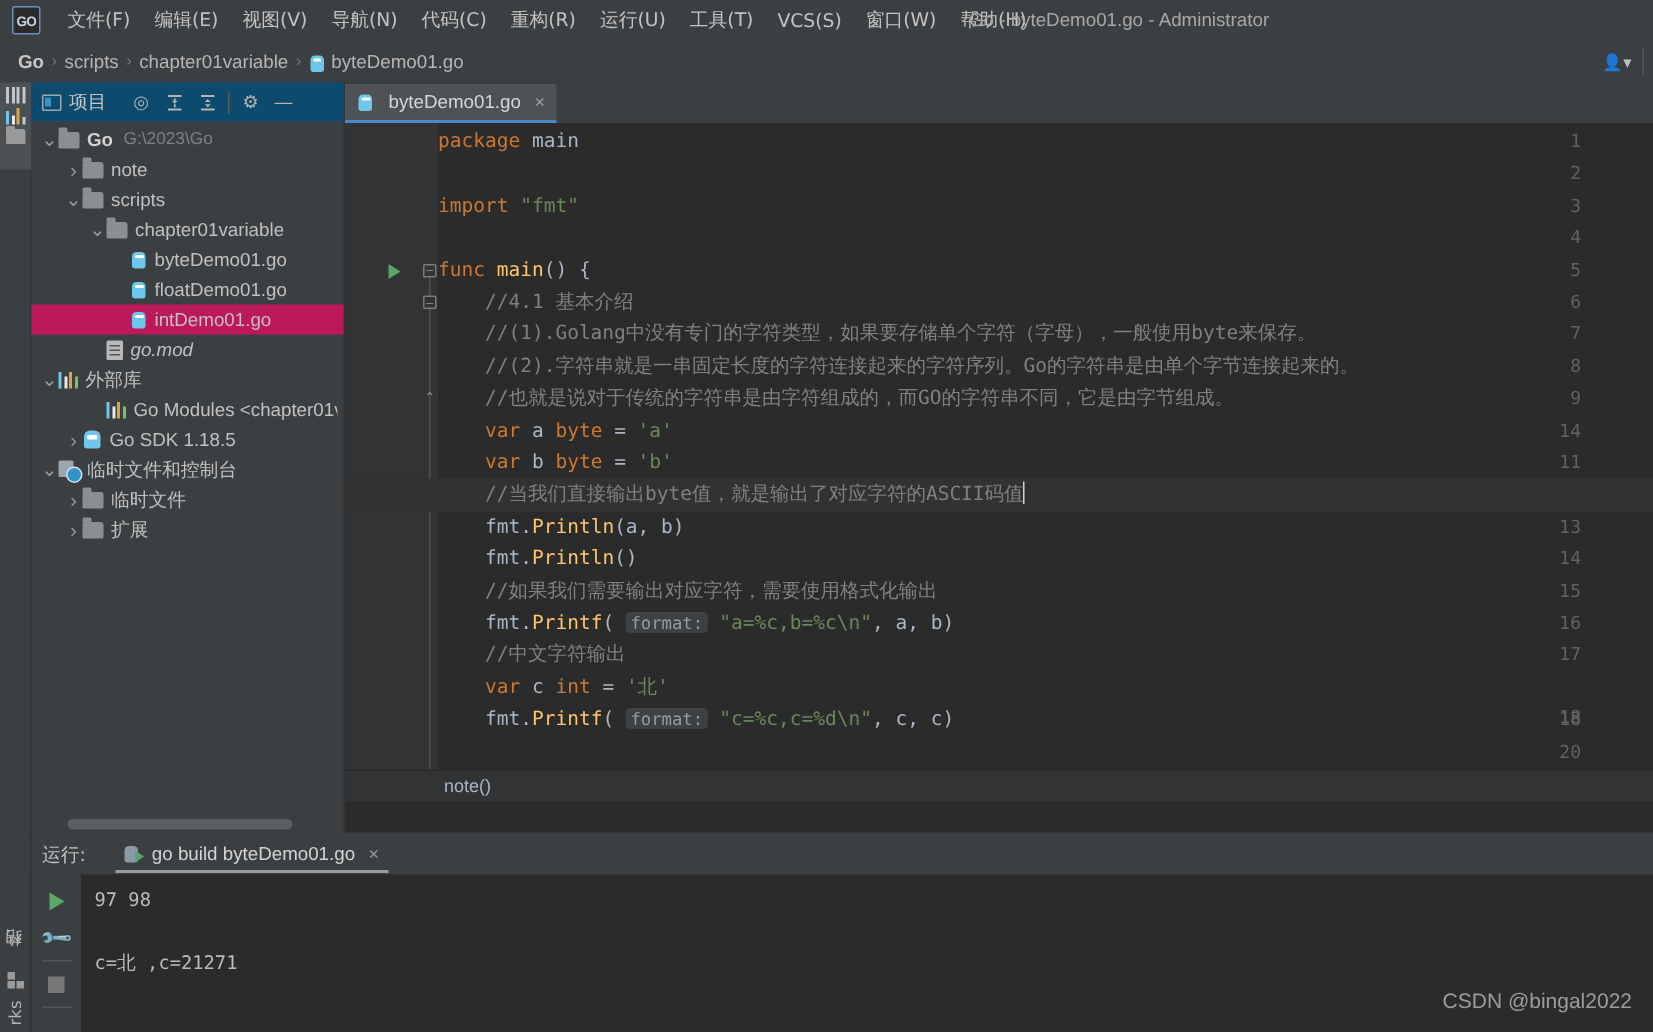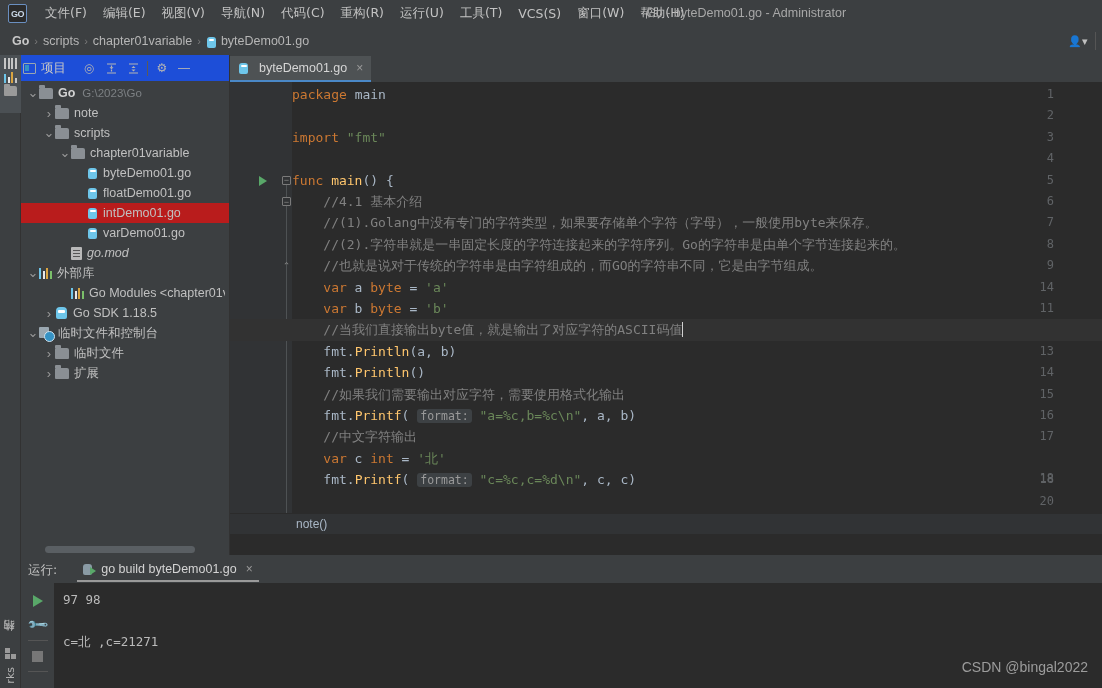--- a/index.html
+++ b/index.html
@@ -106,38 +106,38 @@
   .ico-struct { width:11px; height:11px; display:grid; grid-template-columns:5px 5px; grid-template-rows:5px 5px; gap:1px; }
   .ico-struct i { background:#9a9a9a; display:block; }
   .ico-struct i:nth-child(2){ background:transparent; }
 
   
   .projpanel {
     position:absolute; left:21px; top:55px; width:209px; height:500px;
     background:#3c3f41; border-right:1px solid #323232;
   }
   .proj-toolbar {
-    height:26px; display:flex; align-items:center; gap:0px; padding-left:2px;
-    background:#1d4ed8;
+    height:26px; display:flex; align-items:center; gap:0px; padding-left:7px;
+    background:#0c4a6e;
   }
   .proj-title { display:flex; align-items:center; gap:5px; margin-right:12px; }
   .win-ico {
     width:13px; height:11px; border:1.5px solid #9aa7b0; border-radius:1px; position:relative;
   }
   .win-ico::before { content:""; position:absolute; left:1px; top:1px; width:4px; height:6px; background:#3592c4;}
   .proj-title span { font-size:12.5px; color:#c6c6c6; font-family:"DejaVu Sans",sans-serif;}
   .tb-btn { width:22px; height:22px; display:flex; align-items:center; justify-content:center; color:#b4b4b4; }
   .tb-sep { width:1px; height:15px; background:#5a5a5a; margin:0 3px; }
 
   .tree { padding-top:2px; font-size:12.5px; }
   .node {
     display:flex; align-items:center; height:20px; white-space:nowrap;
     color:#c0c0c0; padding-right:4px; overflow:hidden;
   }
-  .node.selected { background:#b91c1c; }
+  .node.selected { background:#be185d; }
   .chev { width:12px; flex:none; color:#9a9a9a; font-size:9px; display:flex; justify-content:center; }
   .folder {
     width:14px; height:11px; flex:none; background:#8a8f94; border-radius:1px 2px 1px 1px;
     position:relative; margin-right:5px;
   }
   .folder::before{
     content:""; position:absolute; left:0; top:-2.5px; width:6px; height:3px; background:#8a8f94;
     border-radius:1px 1px 0 0;
   }
   .gopher {
@@ -398,25 +398,20 @@
         </div>
         <div class="node" style="padding-left: 54px;">
           <span class="chev"></span>
           <span class="gopher"></span>
           <span class="label">floatDemo01.go</span>
         </div>
         <div class="node selected" style="padding-left: 54px;">
           <span class="chev"></span>
           <span class="gopher"></span>
           <span class="label">intDemo01.go</span>
-        </div>
-        <div class="node" style="padding-left: 54px;">
-          <span class="chev"></span>
-          <span class="gopher"></span>
-          <span class="label">varDemo01.go</span>
         </div>
         <div class="node" style="padding-left: 38px; font-style: italic;">
           <span class="chev"></span>
           <span class="modfile"></span>
           <span class="label">go.mod</span>
         </div>
         <div class="node" style="padding-left: 6px;">
           <span class="chev" style="font-size: 13px; line-height: 8px;">⌄</span>
           <span class="libico">
             <i style="background: rgb(110, 198, 234); height: 11px;"></i>

